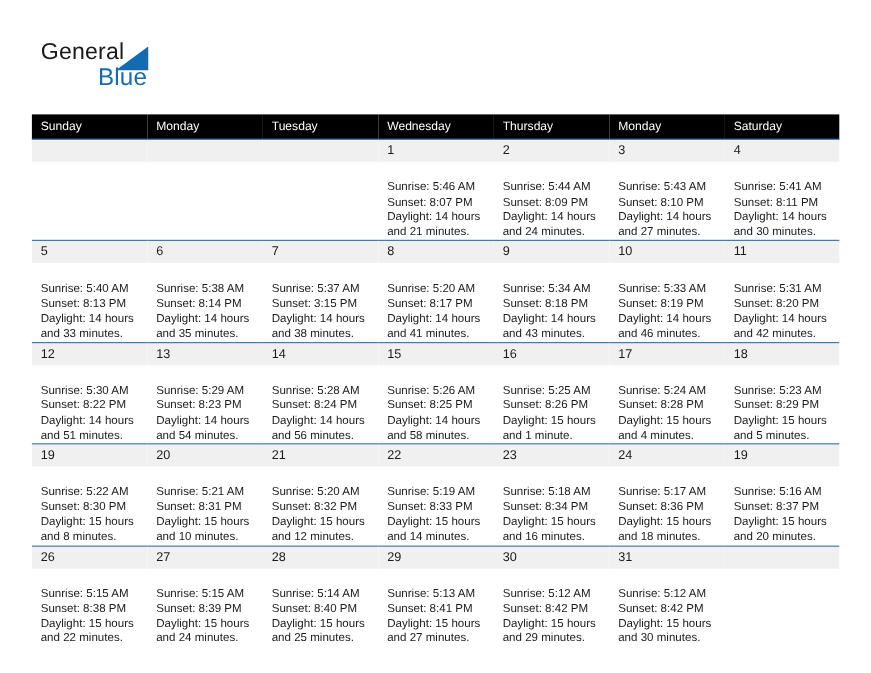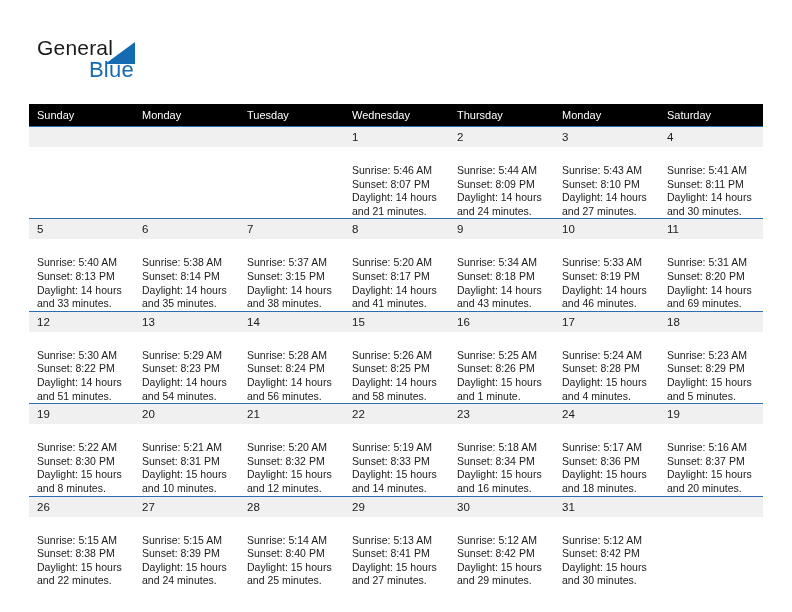--- a/index.html
+++ b/index.html
@@ -275,21 +275,21 @@
               <div>Daylight: 14 hours</div>
               <div>and 46 minutes.</div>
             </div>
           </td>
           <td>
             <span class="daynum">11</span>
             <div class="cell-body">
               <div>Sunrise: 5:31 AM</div>
               <div>Sunset: 8:20 PM</div>
               <div>Daylight: 14 hours</div>
-              <div>and 69 minutes.</div>
+              <div>and 42 minutes.</div>
             </div>
           </td>
         </tr>
         <tr class="week-row">
           <td>
             <span class="daynum">12</span>
             <div class="cell-body">
               <div>Sunrise: 5:30 AM</div>
               <div>Sunset: 8:22 PM</div>
               <div>Daylight: 14 hours</div>

